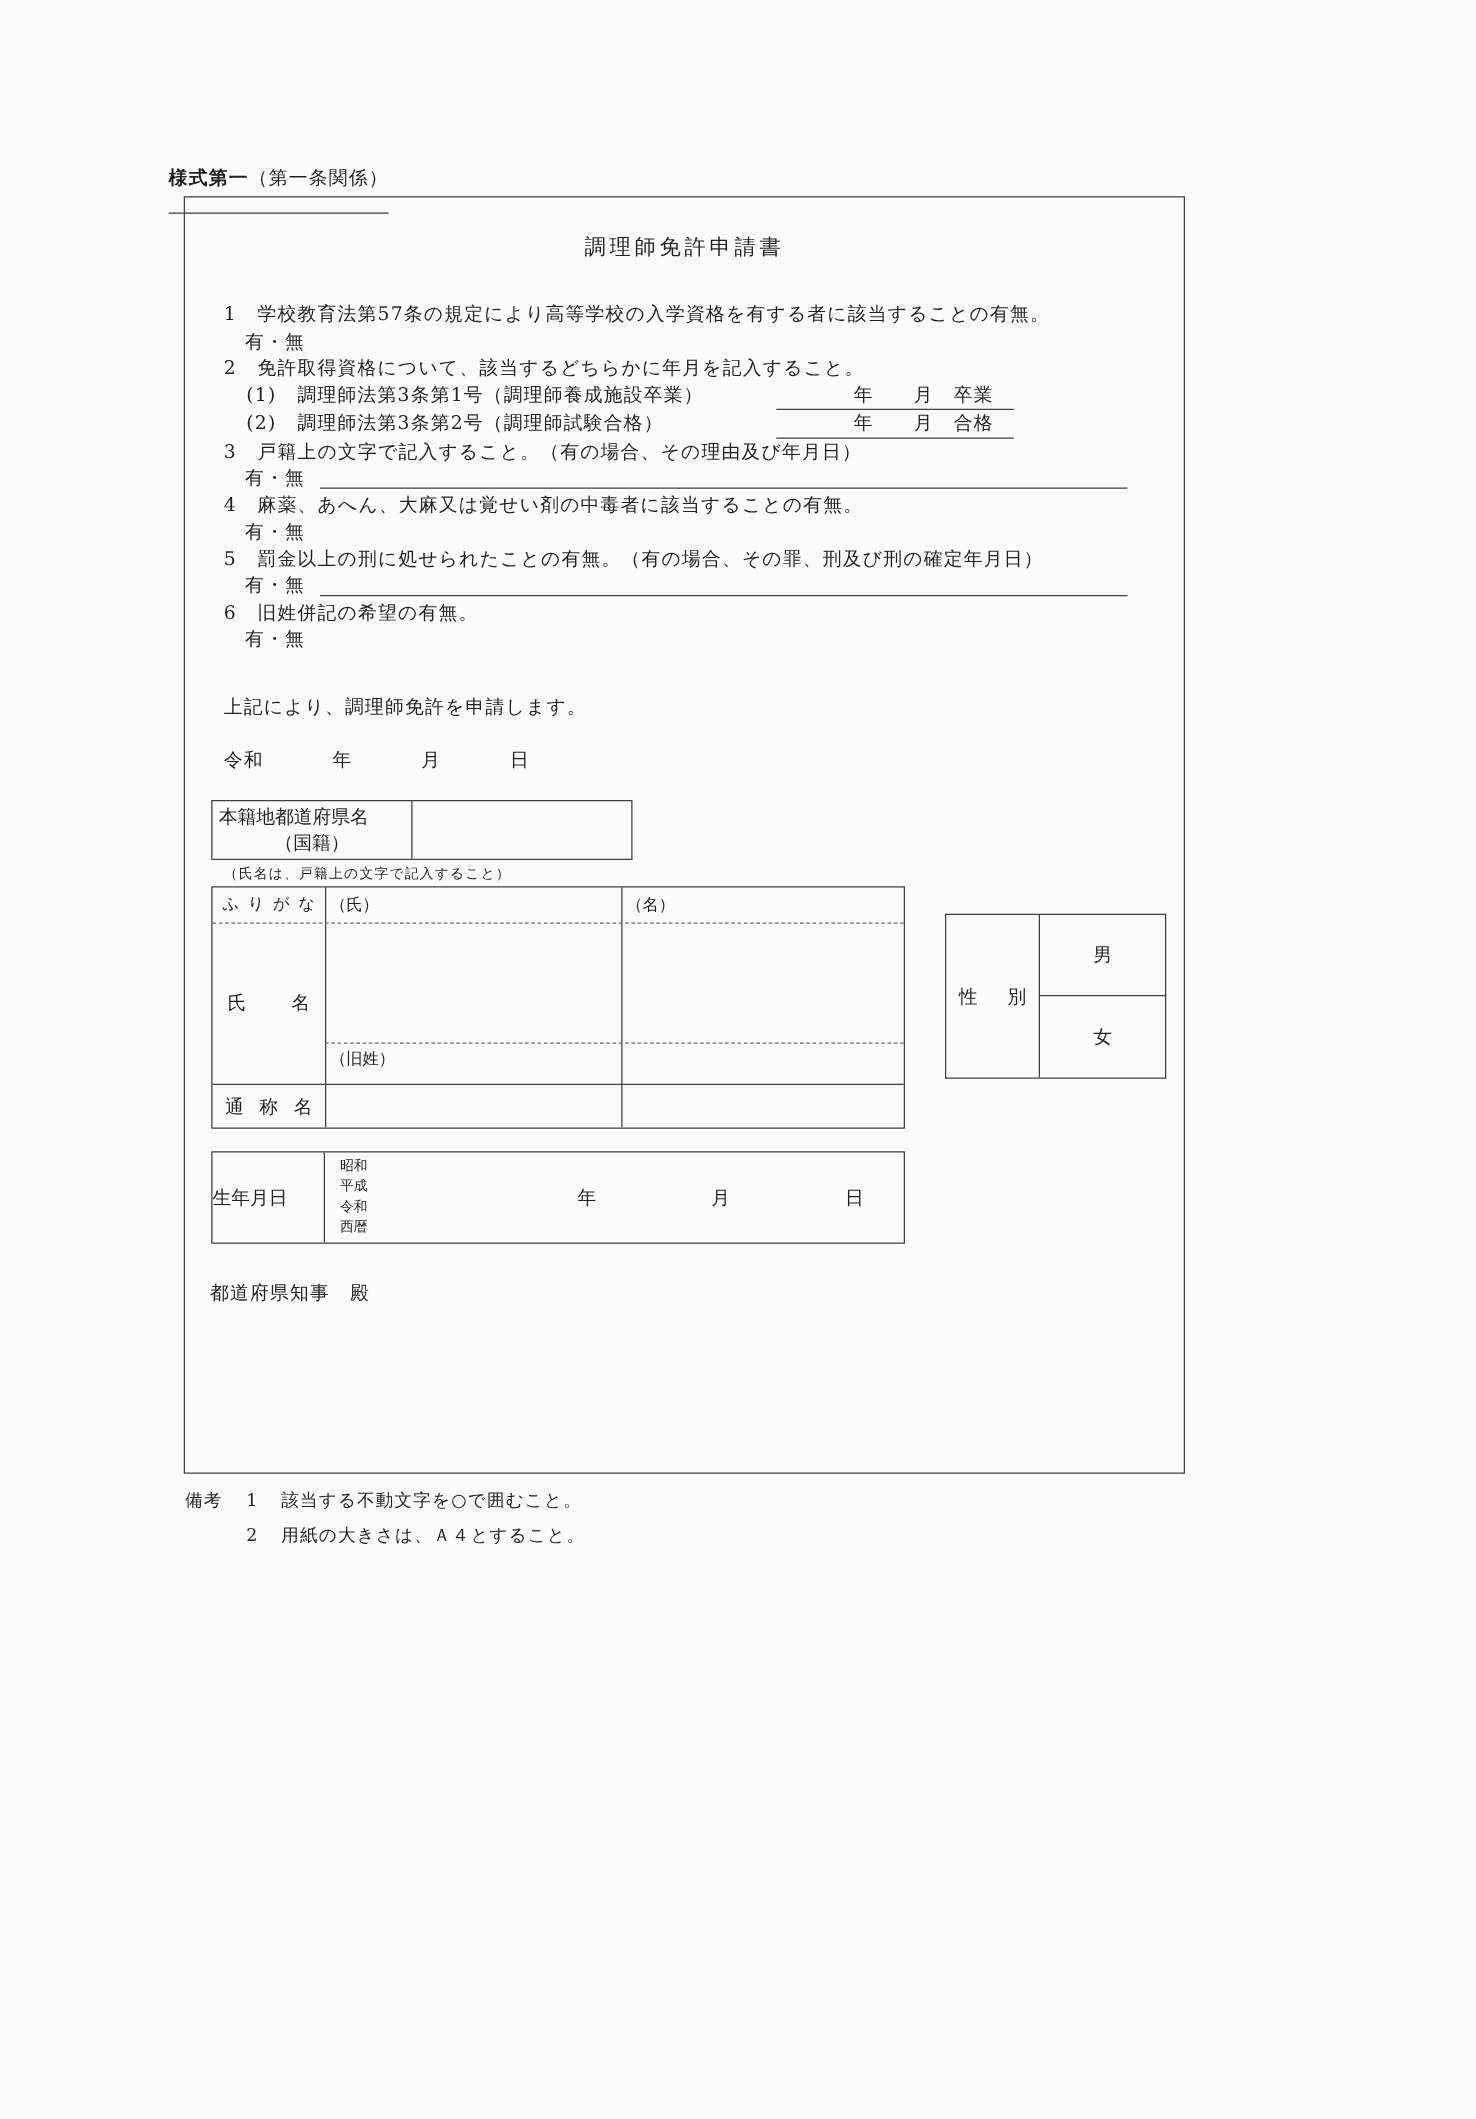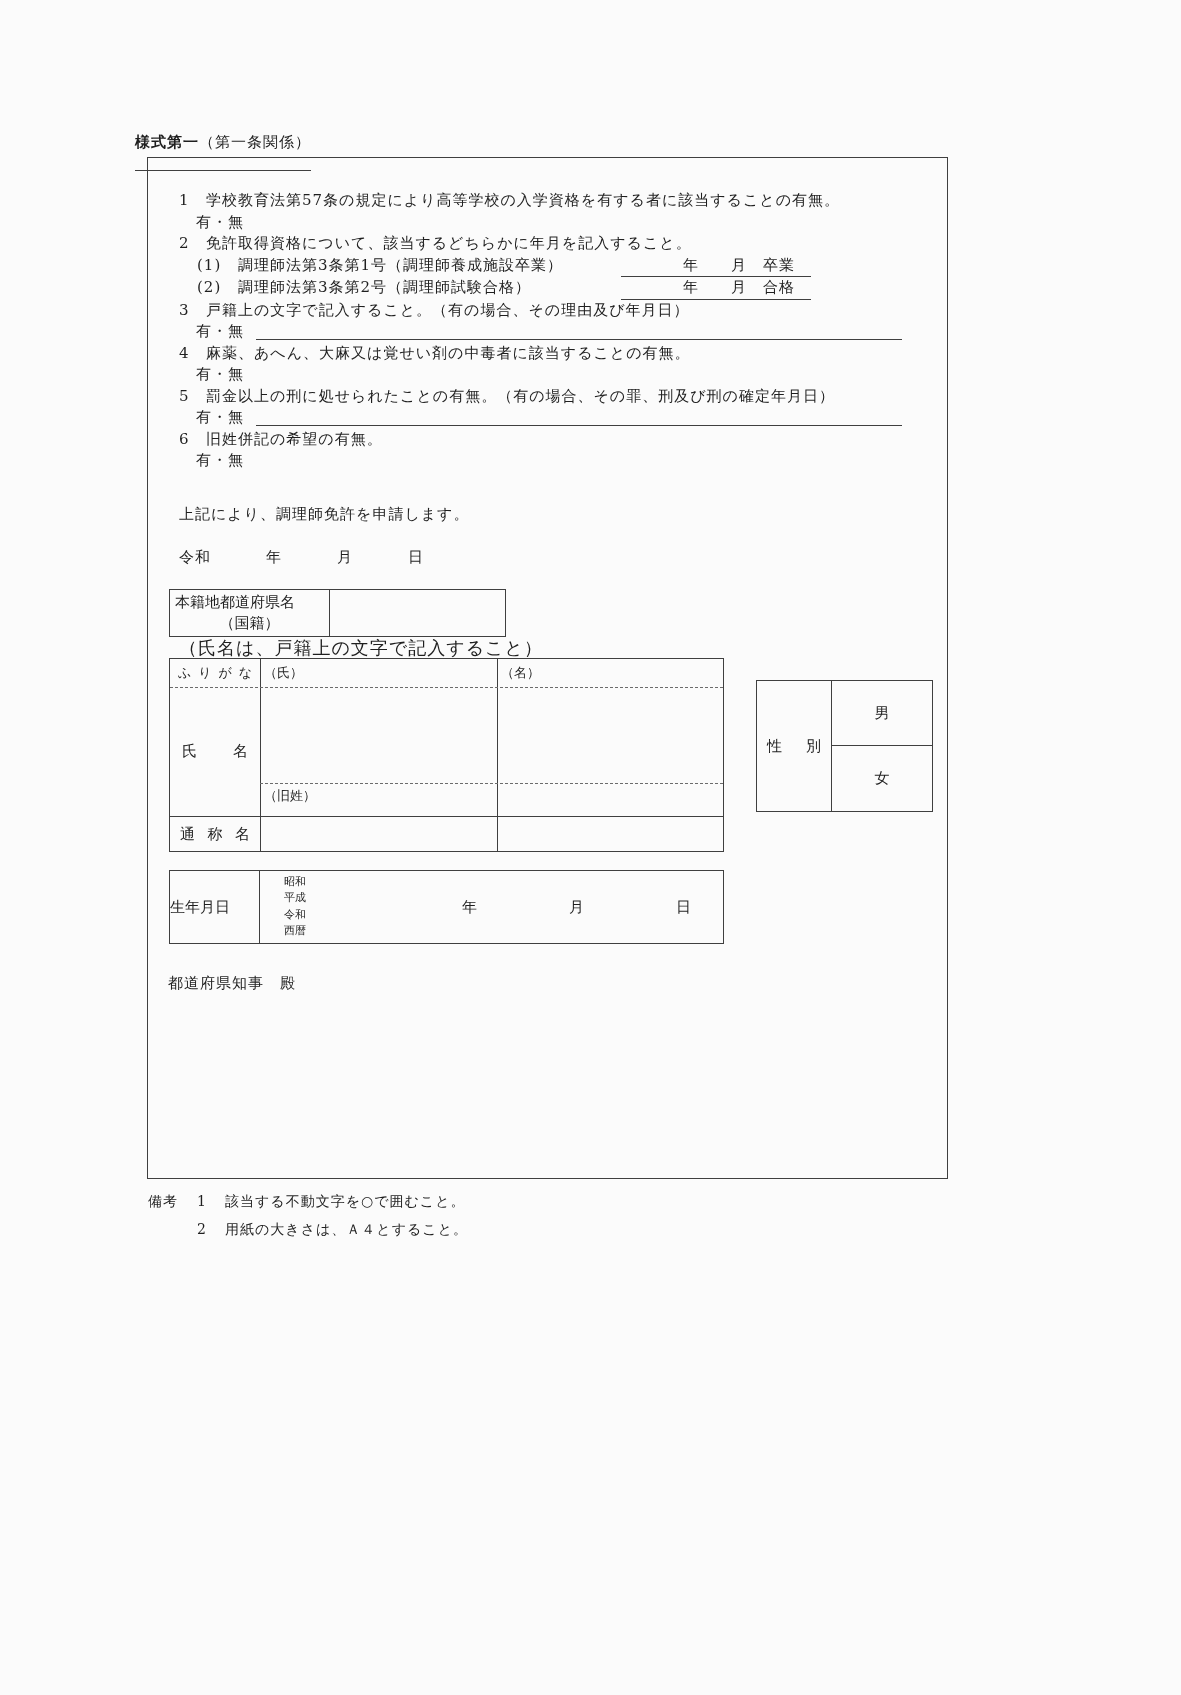--- a/index.html
+++ b/index.html
@@ -70,21 +70,21 @@
     width:97px; flex:none; border-right:1px solid #3f3f3f;
     padding:0 12px; text-align-last:justify;
   }
   .row-phone .pa-lbl { line-height:31px; }
   .row-addr .pa-lbl { line-height:75px; }
   .phone-val { flex:1; text-align:center; line-height:31px; letter-spacing:2px; }
   .addr-val { flex:1; position:relative; }
   .postal { position:absolute; left:8px; top:3px; font-size:14px; }
   .todofuken { position:absolute; left:110px; top:26px; line-height:22px; }
 
-  .name-note { margin:2px 0 0 31px; font-size:18px; line-height:17px; letter-spacing:1px; }
+  .name-note { margin:2px 0 0 31px; font-size:11px; line-height:17px; letter-spacing:1px; }
 
   .name-region { margin:2px 0 0 21px; position:relative; width:765px; height:196px; }
   .name-table { position:absolute; left:0; top:0; width:555px; height:194px; border:1px solid #3f3f3f; }
   .v { position:absolute; top:0; bottom:0; border-left:1px solid #3f3f3f; width:0; }
   .hd { position:absolute; right:0; border-top:1px dashed #6b6b6b; height:0; }
   .hs { position:absolute; left:0; right:0; border-top:1px solid #3f3f3f; height:0; }
   .nt-lbl { position:absolute; font-size:13px; }
   .furi-lbl { left:0; top:0; width:90px; line-height:28px; padding:0 8px; text-align-last:justify; }
   .sei-lbl { left:94px; top:5px; }
   .mei-lbl { left:331px; top:5px; }
@@ -106,21 +106,21 @@
   }
   .sex-m {
     position:absolute; left:75px; top:0; width:100px; height:65px; line-height:65px;
     text-align:center; border-bottom:1px solid #3f3f3f;
   }
   .sex-f { position:absolute; left:75px; top:65px; width:100px; height:65px; line-height:65px; text-align:center; }
 
   .birth-table { margin:16px 0 0 21px; width:555px; height:74px; border:1px solid #3f3f3f; display:flex; }
   .birth-lbl { width:90px; flex:none; border-right:1px solid #3f3f3f; text-align:left; line-height:72px; }
   .birth-body { flex:1; position:relative; }
-  .eras { position:absolute; left:24px; top:3px; font-size:11px; line-height:16.5px; }
+  .eras { position:absolute; left:12px; top:3px; font-size:11px; line-height:16.5px; }
   .by { position:absolute; top:0; line-height:72px; }
 
   .addressee { margin:30px 0 0 20px; letter-spacing:1px; }
 
   .notes { position:absolute; left:148px; top:1192px; font-size:14px; line-height:19px; letter-spacing:1px; }
   .note-row { display:flex; }
   .note-row + .note-row { margin-top:9px; }
   .note-lbl { width:49px; flex:none; }
   .note-num { width:28px; flex:none; }
 </style>
@@ -128,20 +128,21 @@
 <body>
 
 <div class="page">
 
   <div class="style-label">
     <span class="b">様式第一</span><span>（第一条関係）</span>
   </div>
 
   <div class="form-box">
 
+    <div class="title">調理師免許申請書</div>
 
     <div class="questions">
 
       <div class="ql">
         <span class="qn">1</span>
         <span class="qt">学校教育法第57条の規定により高等学校の入学資格を有する者に該当することの有無。</span>
       </div>
       <div class="choice">有・無</div>
 
       <div class="ql">

